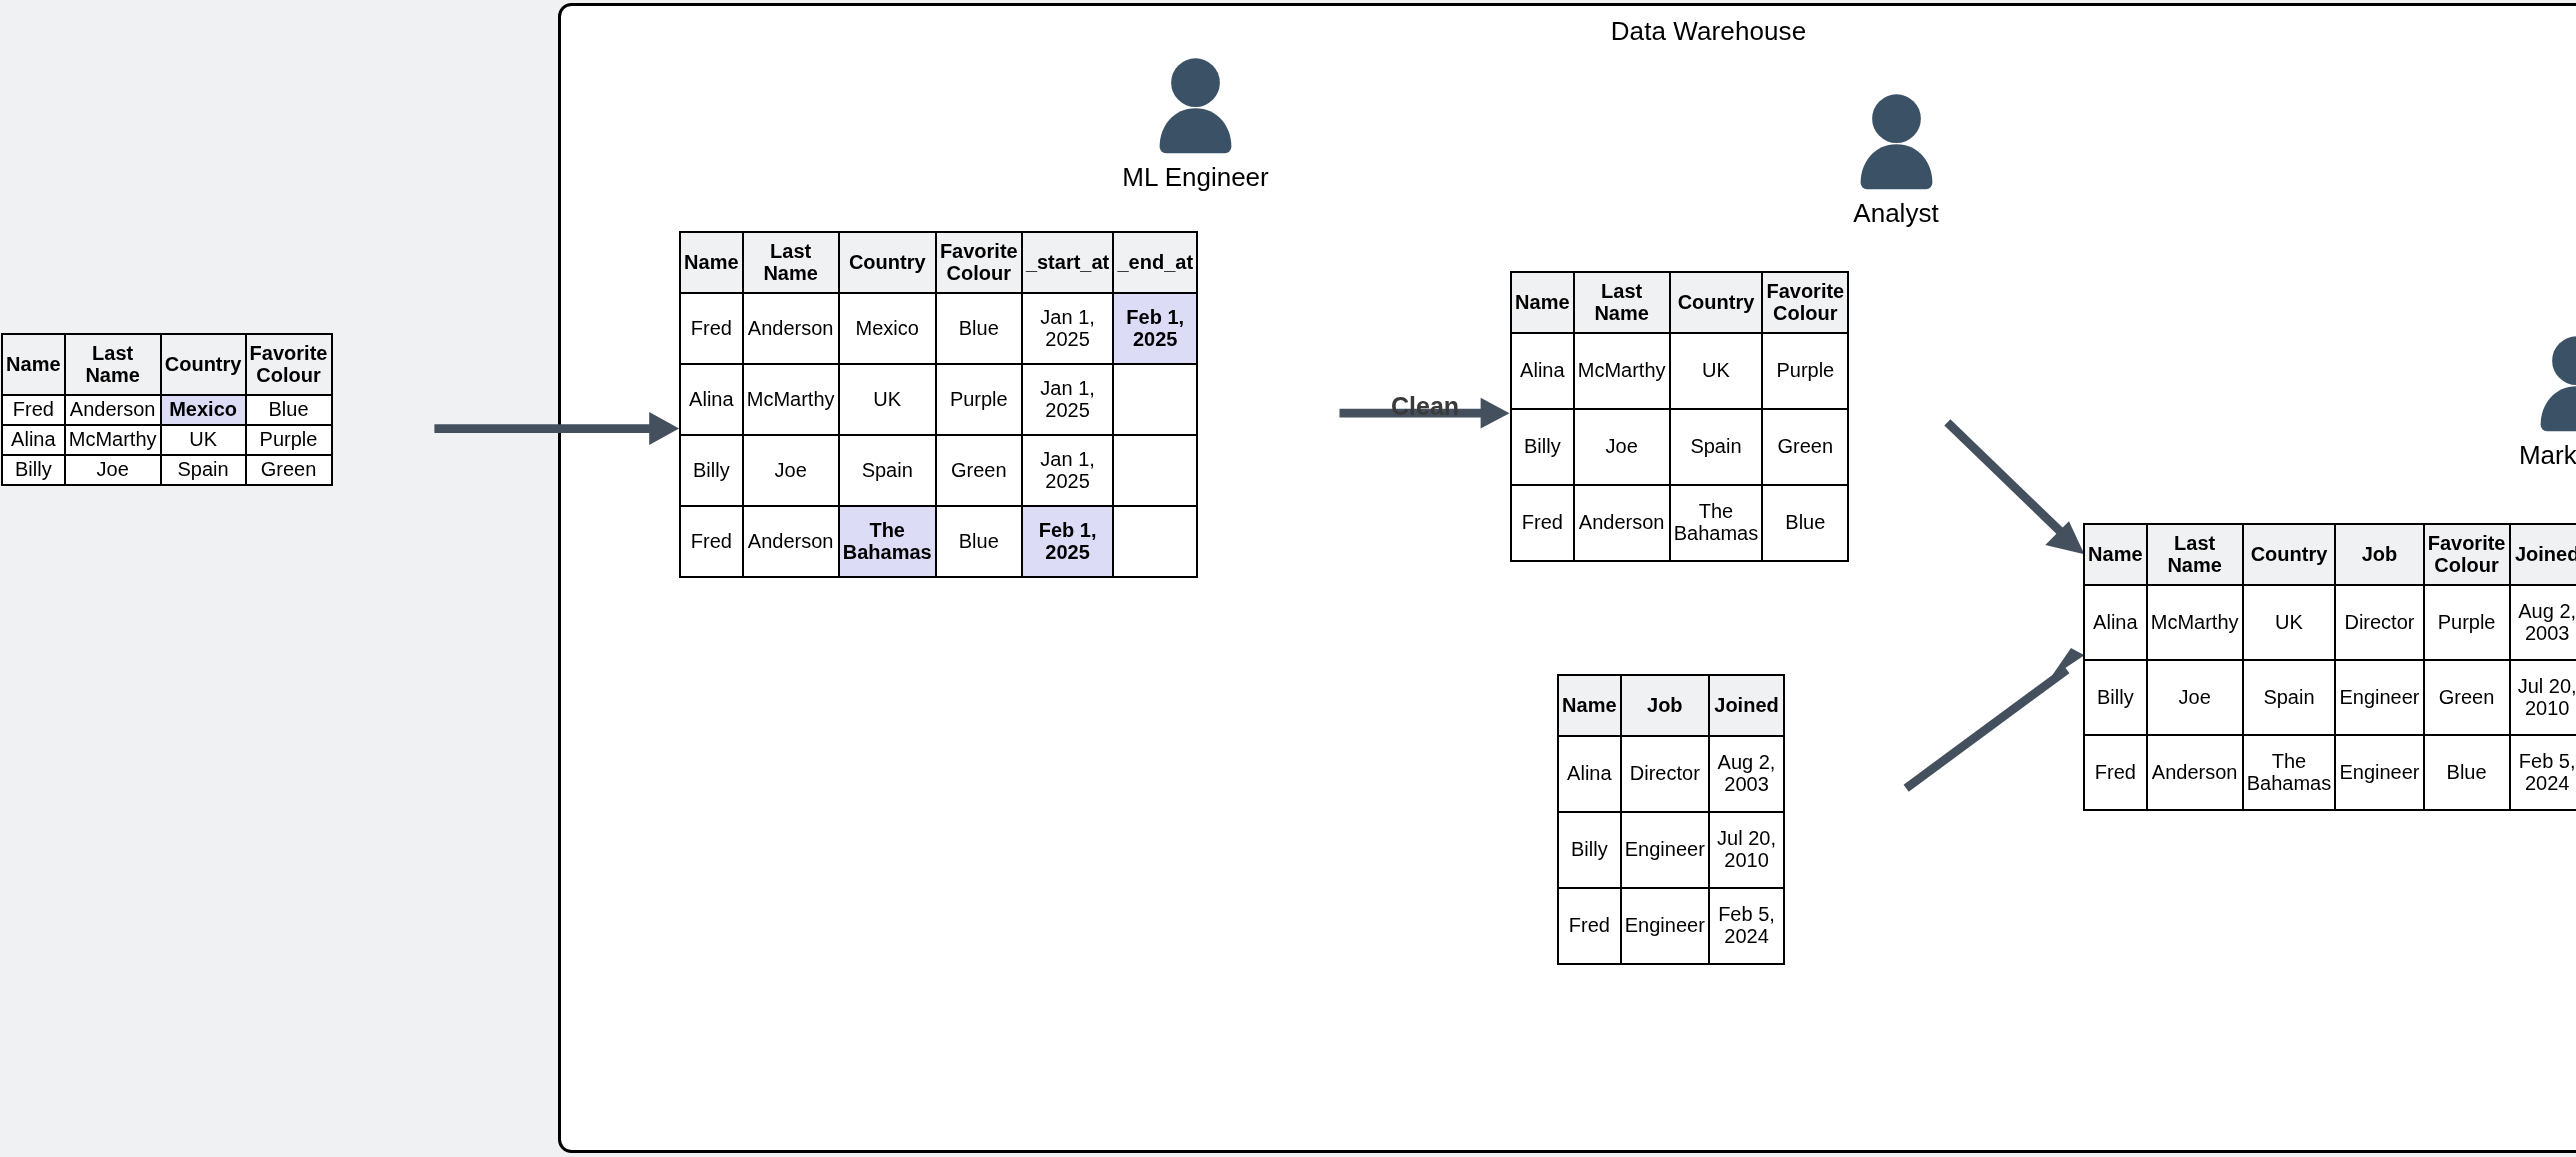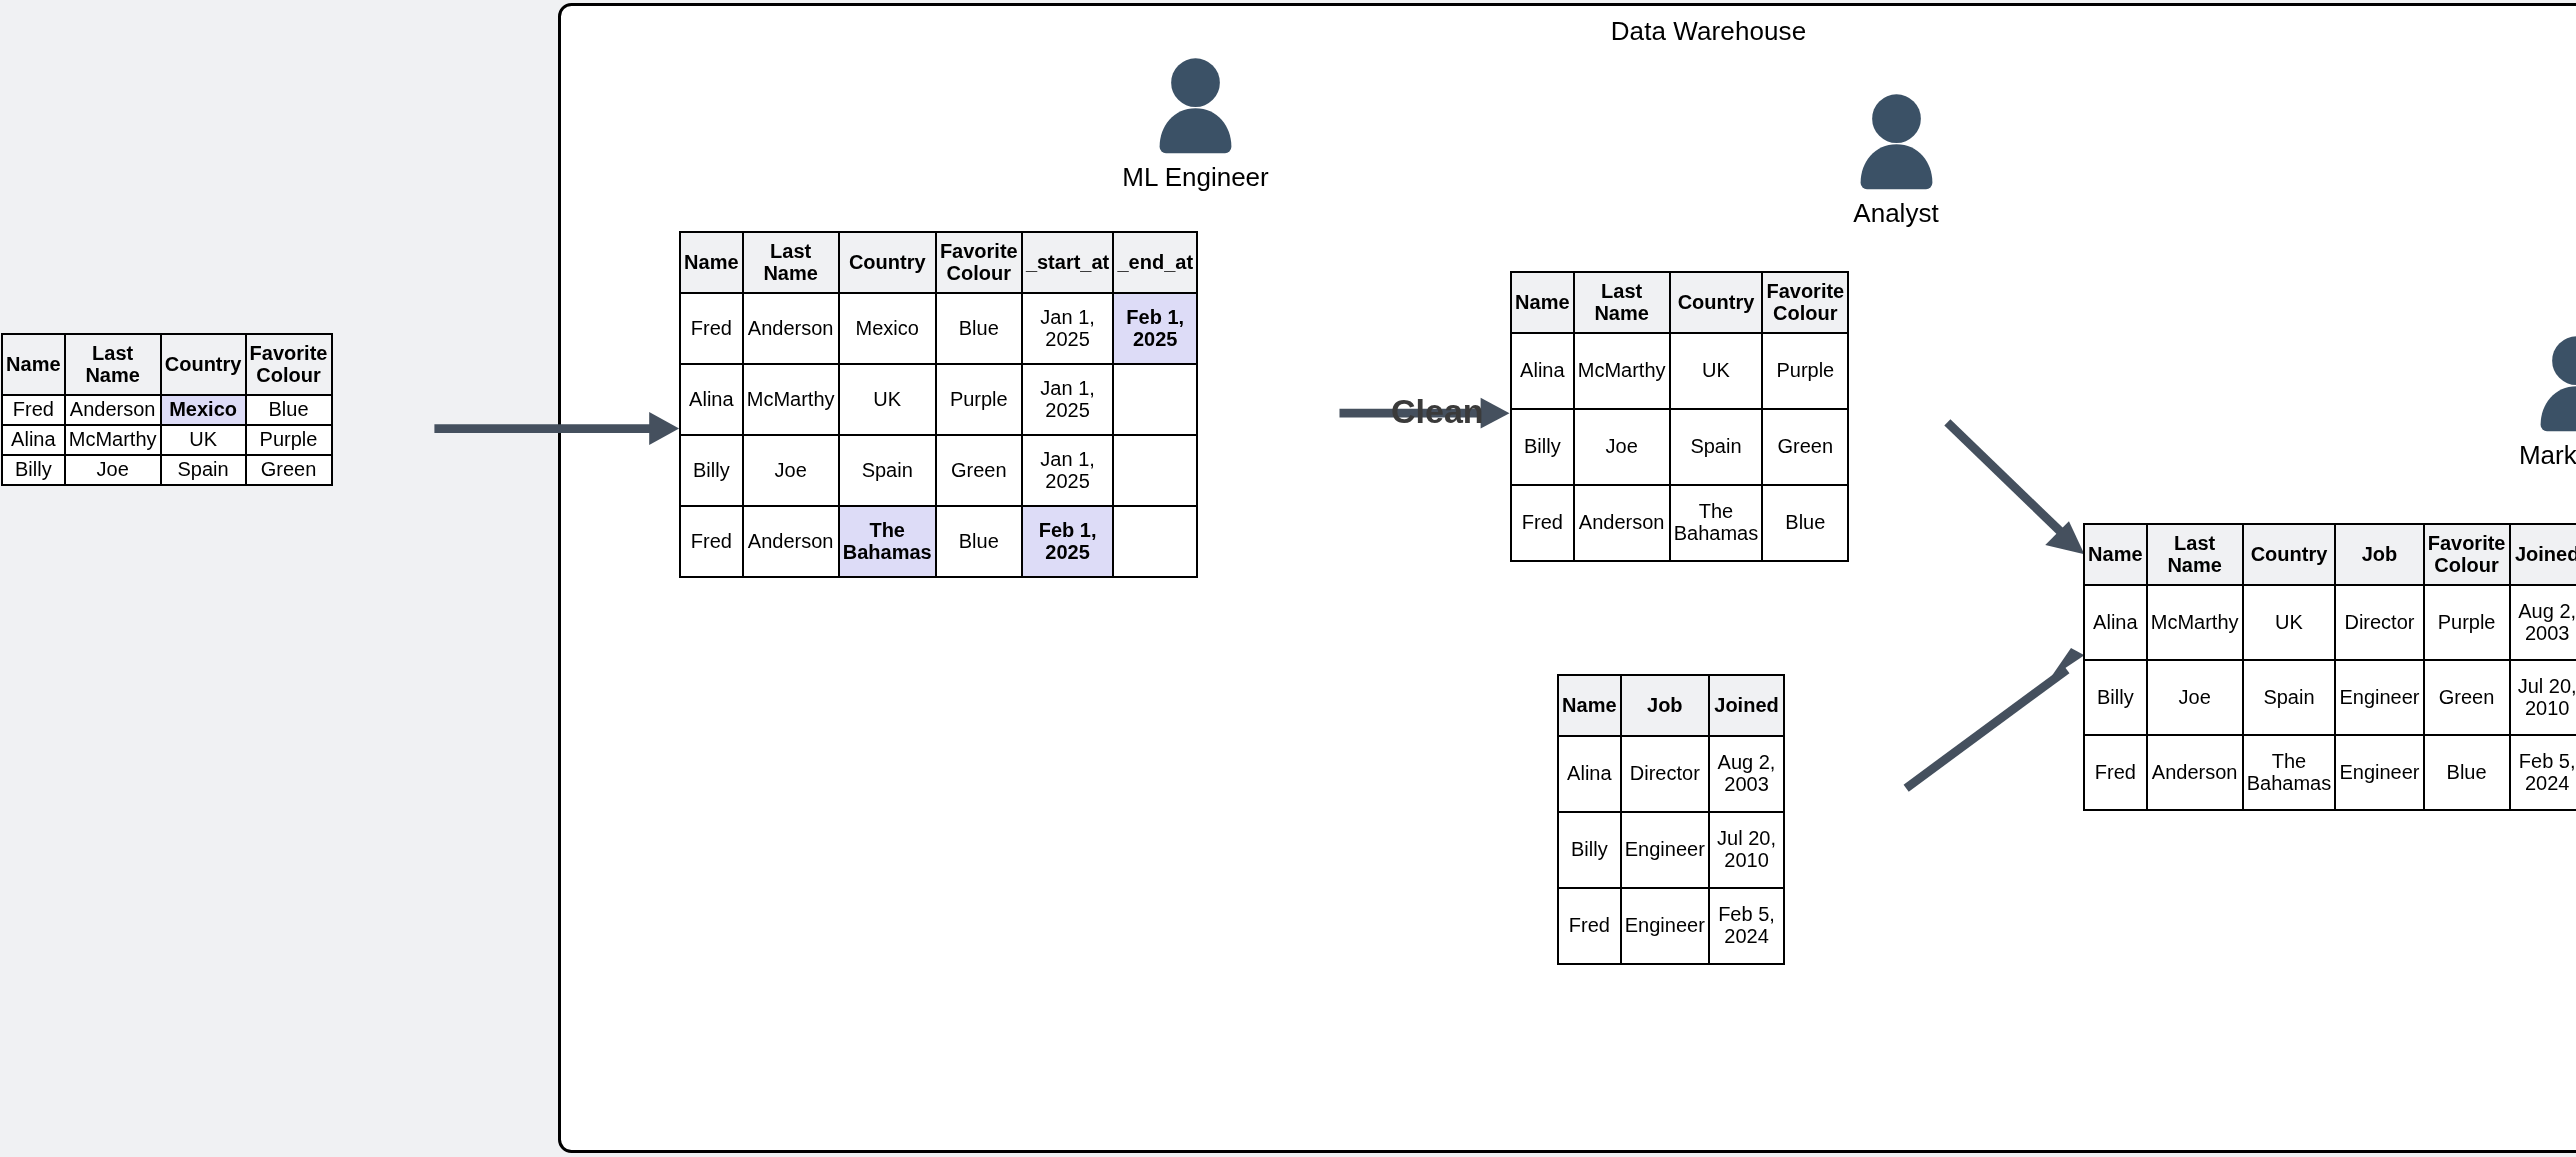--- a/index.html
+++ b/index.html
@@ -95,21 +95,21 @@
   #persona-analyst{left:1788px;top:93px;width:216px;}
   #persona-marketing{left:2468px;top:335px;width:216px;}
 
   
   .arrow-svg{position:absolute;overflow:visible;pointer-events:none;}
   .arrow-line{stroke:#45505e;stroke-width:17;fill:none;}
   .arrow-head{fill:#45505e;}
 
   #clean-label{
     position:absolute;left:1391px;top:392px;
-    font-size:34px;font-weight:bold;color:#3a3a3a;
+    font-size:25px;font-weight:bold;color:#3a3a3a;
     white-space:nowrap;
   }
 </style>
 </head>
 <body>
 
 <div id="stage">
 
   <div id="warehouse"></div>
   <div id="warehouse-title">Data Warehouse</div>

